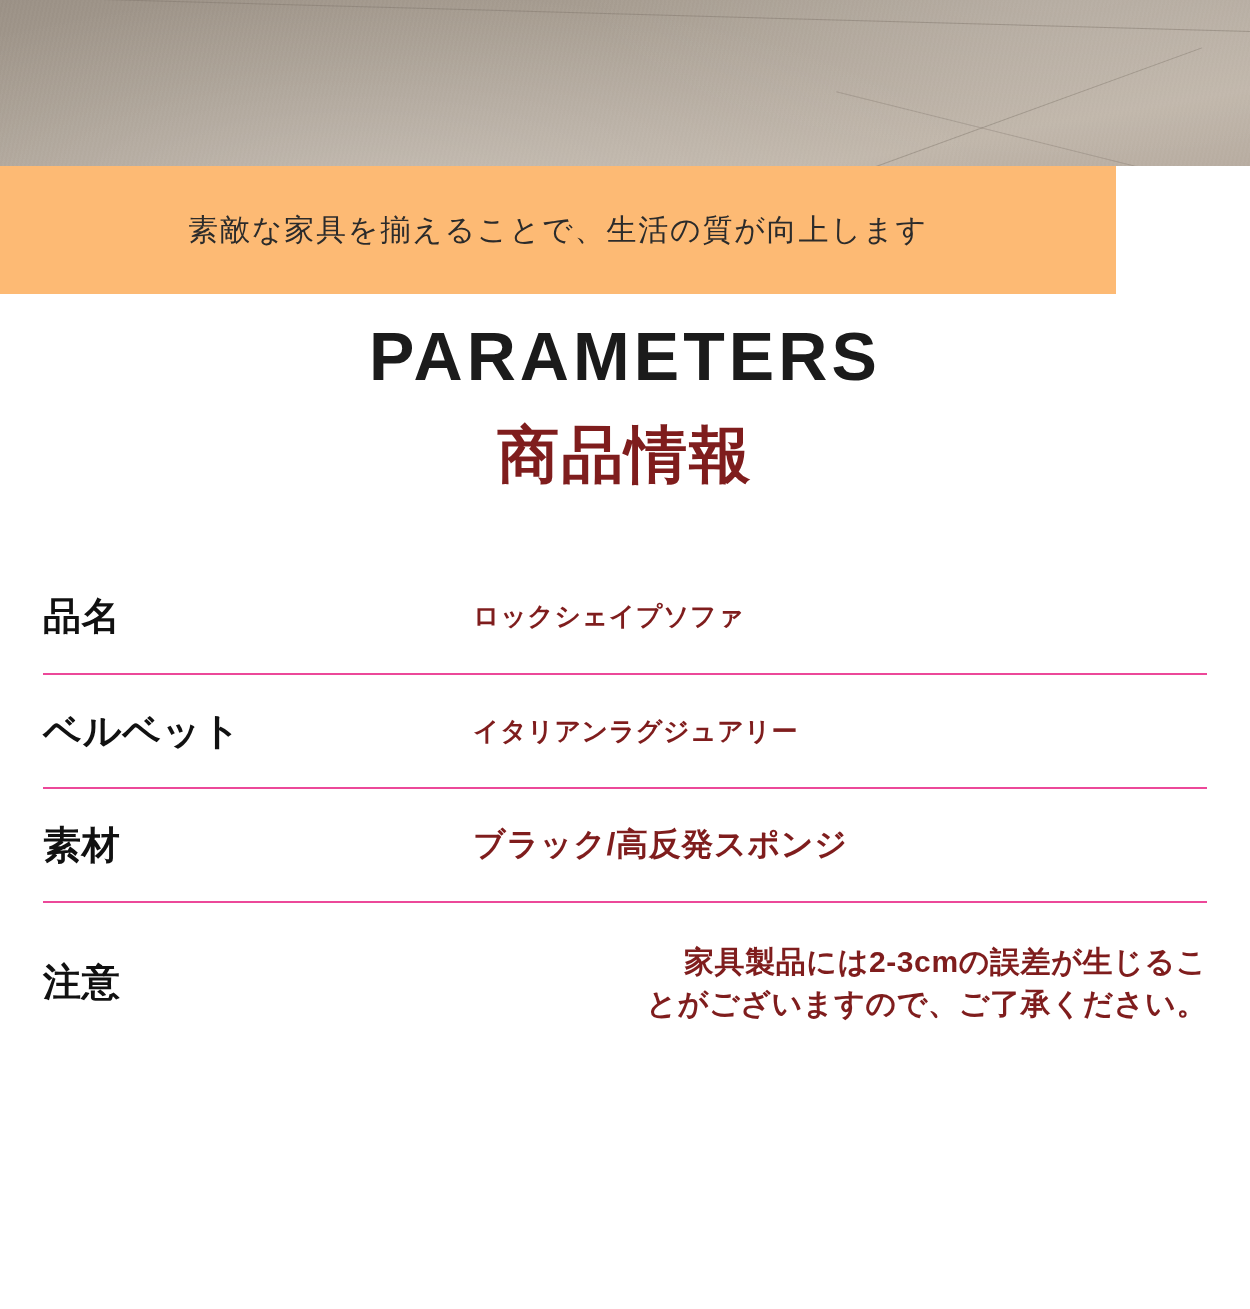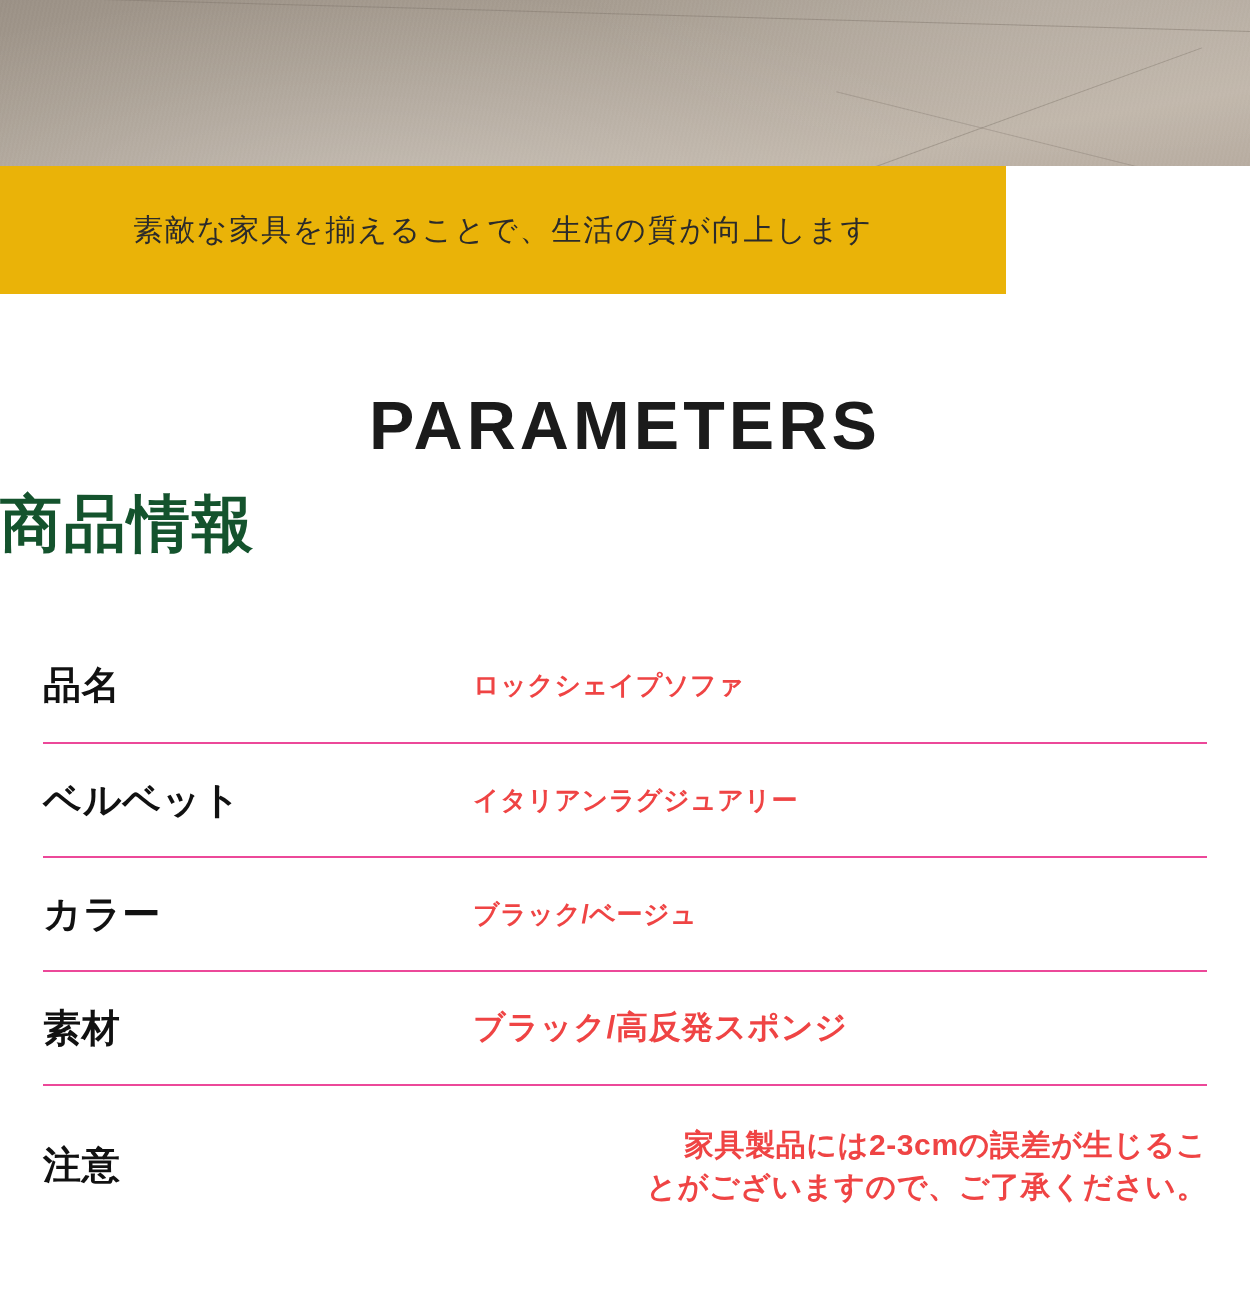--- a/index.html
+++ b/index.html
@@ -61,54 +61,54 @@
   .hero .grain {
     position: absolute;
     inset: 0;
     opacity: .35;
     background-image:
       repeating-linear-gradient(102deg, rgba(255,255,255,0.05) 0 2px, rgba(0,0,0,0.02) 2px 4px);
   }
 
   
   .tagline-band {
-    width: 1006px;
+    width: 1116px;
     height: 128px;
-    background: #eab308;
+    background: #fdba74;
     display: flex;
     align-items: center;
     justify-content: center;
   }
   .tagline {
     font-size: 30px;
     letter-spacing: 0.06em;
     color: #2b2b2b;
     font-weight: 400;
     white-space: nowrap;
   }
 
   
   .params {
-    padding-top: 97px;
+    padding-top: 28px;
   }
   .title-en {
     text-align: center;
     font-size: 68px;
     font-weight: 700;
     letter-spacing: 0.06em;
     color: #1b1b1b;
     line-height: 1;
     margin: 0;
   }
   .title-ja {
-    text-align: left;
+    text-align: center;
     font-size: 62px;
     font-weight: 700;
     letter-spacing: 0.03em;
-    color: #14532d;
+    color: #7f1d1d;
     line-height: 1;
     margin: 34px 0 0 0;
   }
 
   
   .spec-table {
     margin: 74px auto 0 auto;
     width: 1164px;
     border-collapse: collapse;
     table-layout: fixed;
@@ -128,21 +128,21 @@
     font-size: 38px;
     font-weight: 700;
     letter-spacing: 0.02em;
     color: #111111;
     padding-left: 6px;
   }
   .spec-value {
     font-size: 26px;
     font-weight: 700;
     letter-spacing: 0.02em;
-    color: #ef4444;
+    color: #7f1d1d;
   }
   .row-h {
     height: 114px;
   }
   .row-material .spec-value {
     font-size: 32px;
   }
   .row-note {
     height: 160px;
     margin-left: 24px;
@@ -181,24 +181,20 @@
   <table class="spec-table">
     <tbody>
       <tr class="row-h">
         <td class="spec-label">品名</td>
         <td class="spec-value">ロックシェイプソファ</td>
       </tr>
       <tr class="row-h">
         <td class="spec-label">ベルベット</td>
         <td class="spec-value">イタリアンラグジュアリー</td>
       </tr>
-      <tr class="row-h">
-        <td class="spec-label">カラー</td>
-        <td class="spec-value">ブラック/ベージュ</td>
-      </tr>
       <tr class="row-h row-material">
         <td class="spec-label">素材</td>
         <td class="spec-value">ブラック/高反発スポンジ</td>
       </tr>
       <tr class="row-note">
         <td class="spec-label">注意</td>
         <td class="spec-value">
           <span class="note-line">家具製品には2-3cmの誤差が生じるこ</span>
           <span class="note-line">とがございますので、ご了承ください。</span>
         </td>

